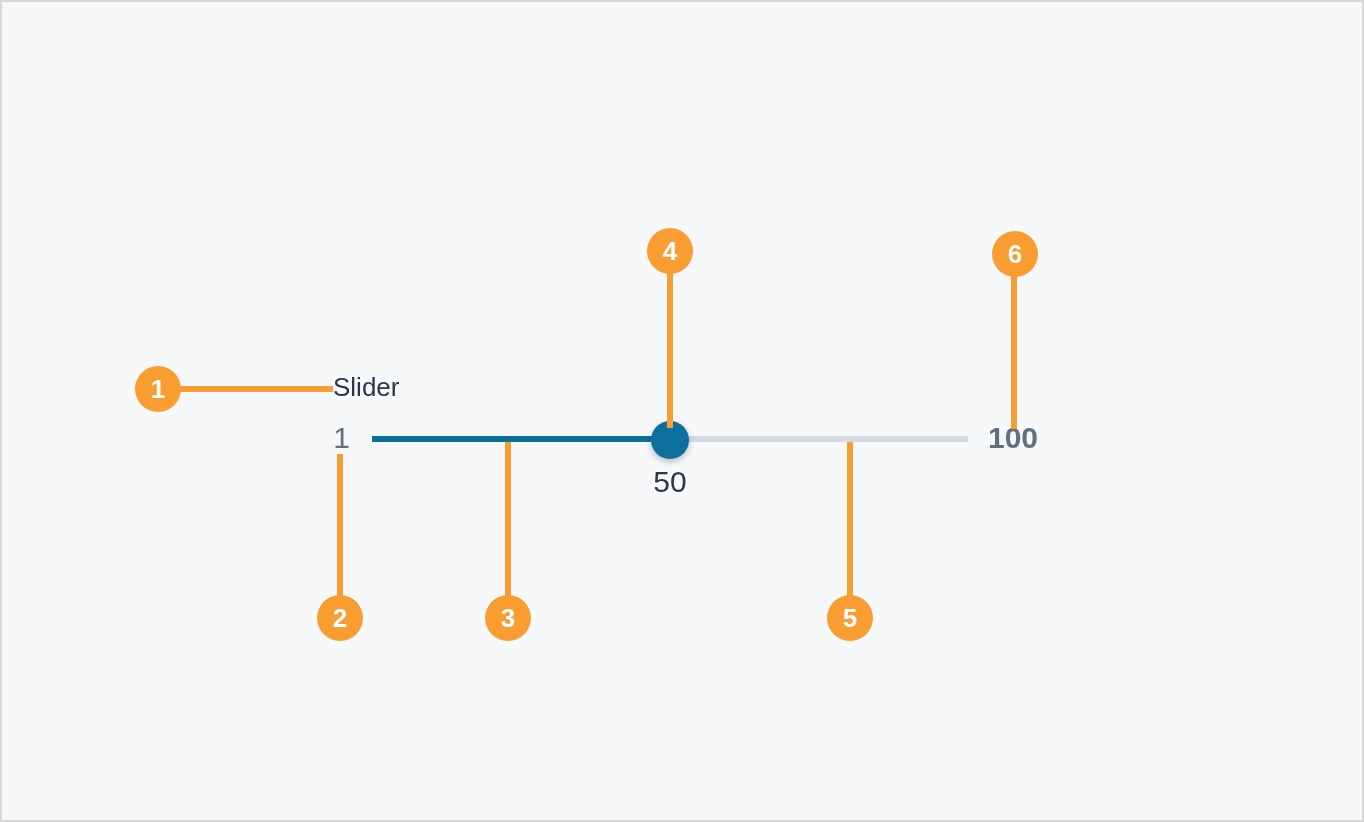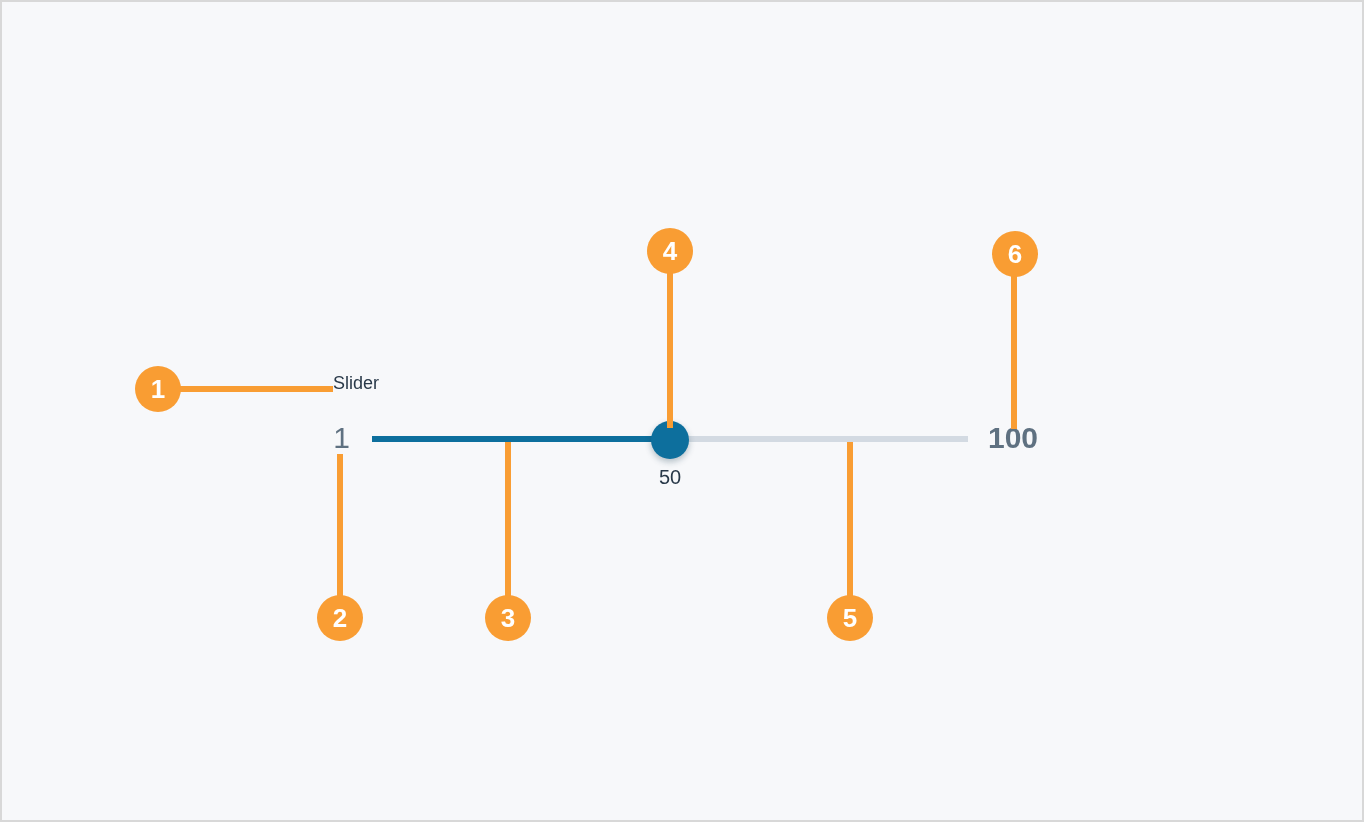--- a/index.html
+++ b/index.html
@@ -15,39 +15,39 @@
     box-sizing: border-box;
     background: var(--background, #f7f8fa);
     border: 2px solid var(--border, #d8d8d8);
     overflow: hidden;
   }
 
   
   .slider-label {
     position: absolute;
     left: 331px; top: 372px;
-    font-size: 18px;
+    font-size: 26px;
     line-height: 1;
     color: var(--text-primary, #293949);
     z-index: 3;
   }
   .range-label {
     position: absolute;
     font-size: 30px;
     line-height: 1;
     color: var(--text-secondary, #5f7181);
     z-index: 3;
   }
   #min-label { left: 296px; top: 421px; width: 52px; text-align: right; }
   #max-label { left: 986px; top: 421px; font-weight: bold; }
   #value-label {
     position: absolute;
     left: 626px; top: 465px; width: 84px;
     text-align: center;
-    font-size: 20px;
+    font-size: 30px;
     line-height: 1;
     color: var(--text-primary, #293949);
     z-index: 3;
   }
   .track {
     position: absolute;
     top: 434px;
     height: 6px;
     z-index: 2;
   }

